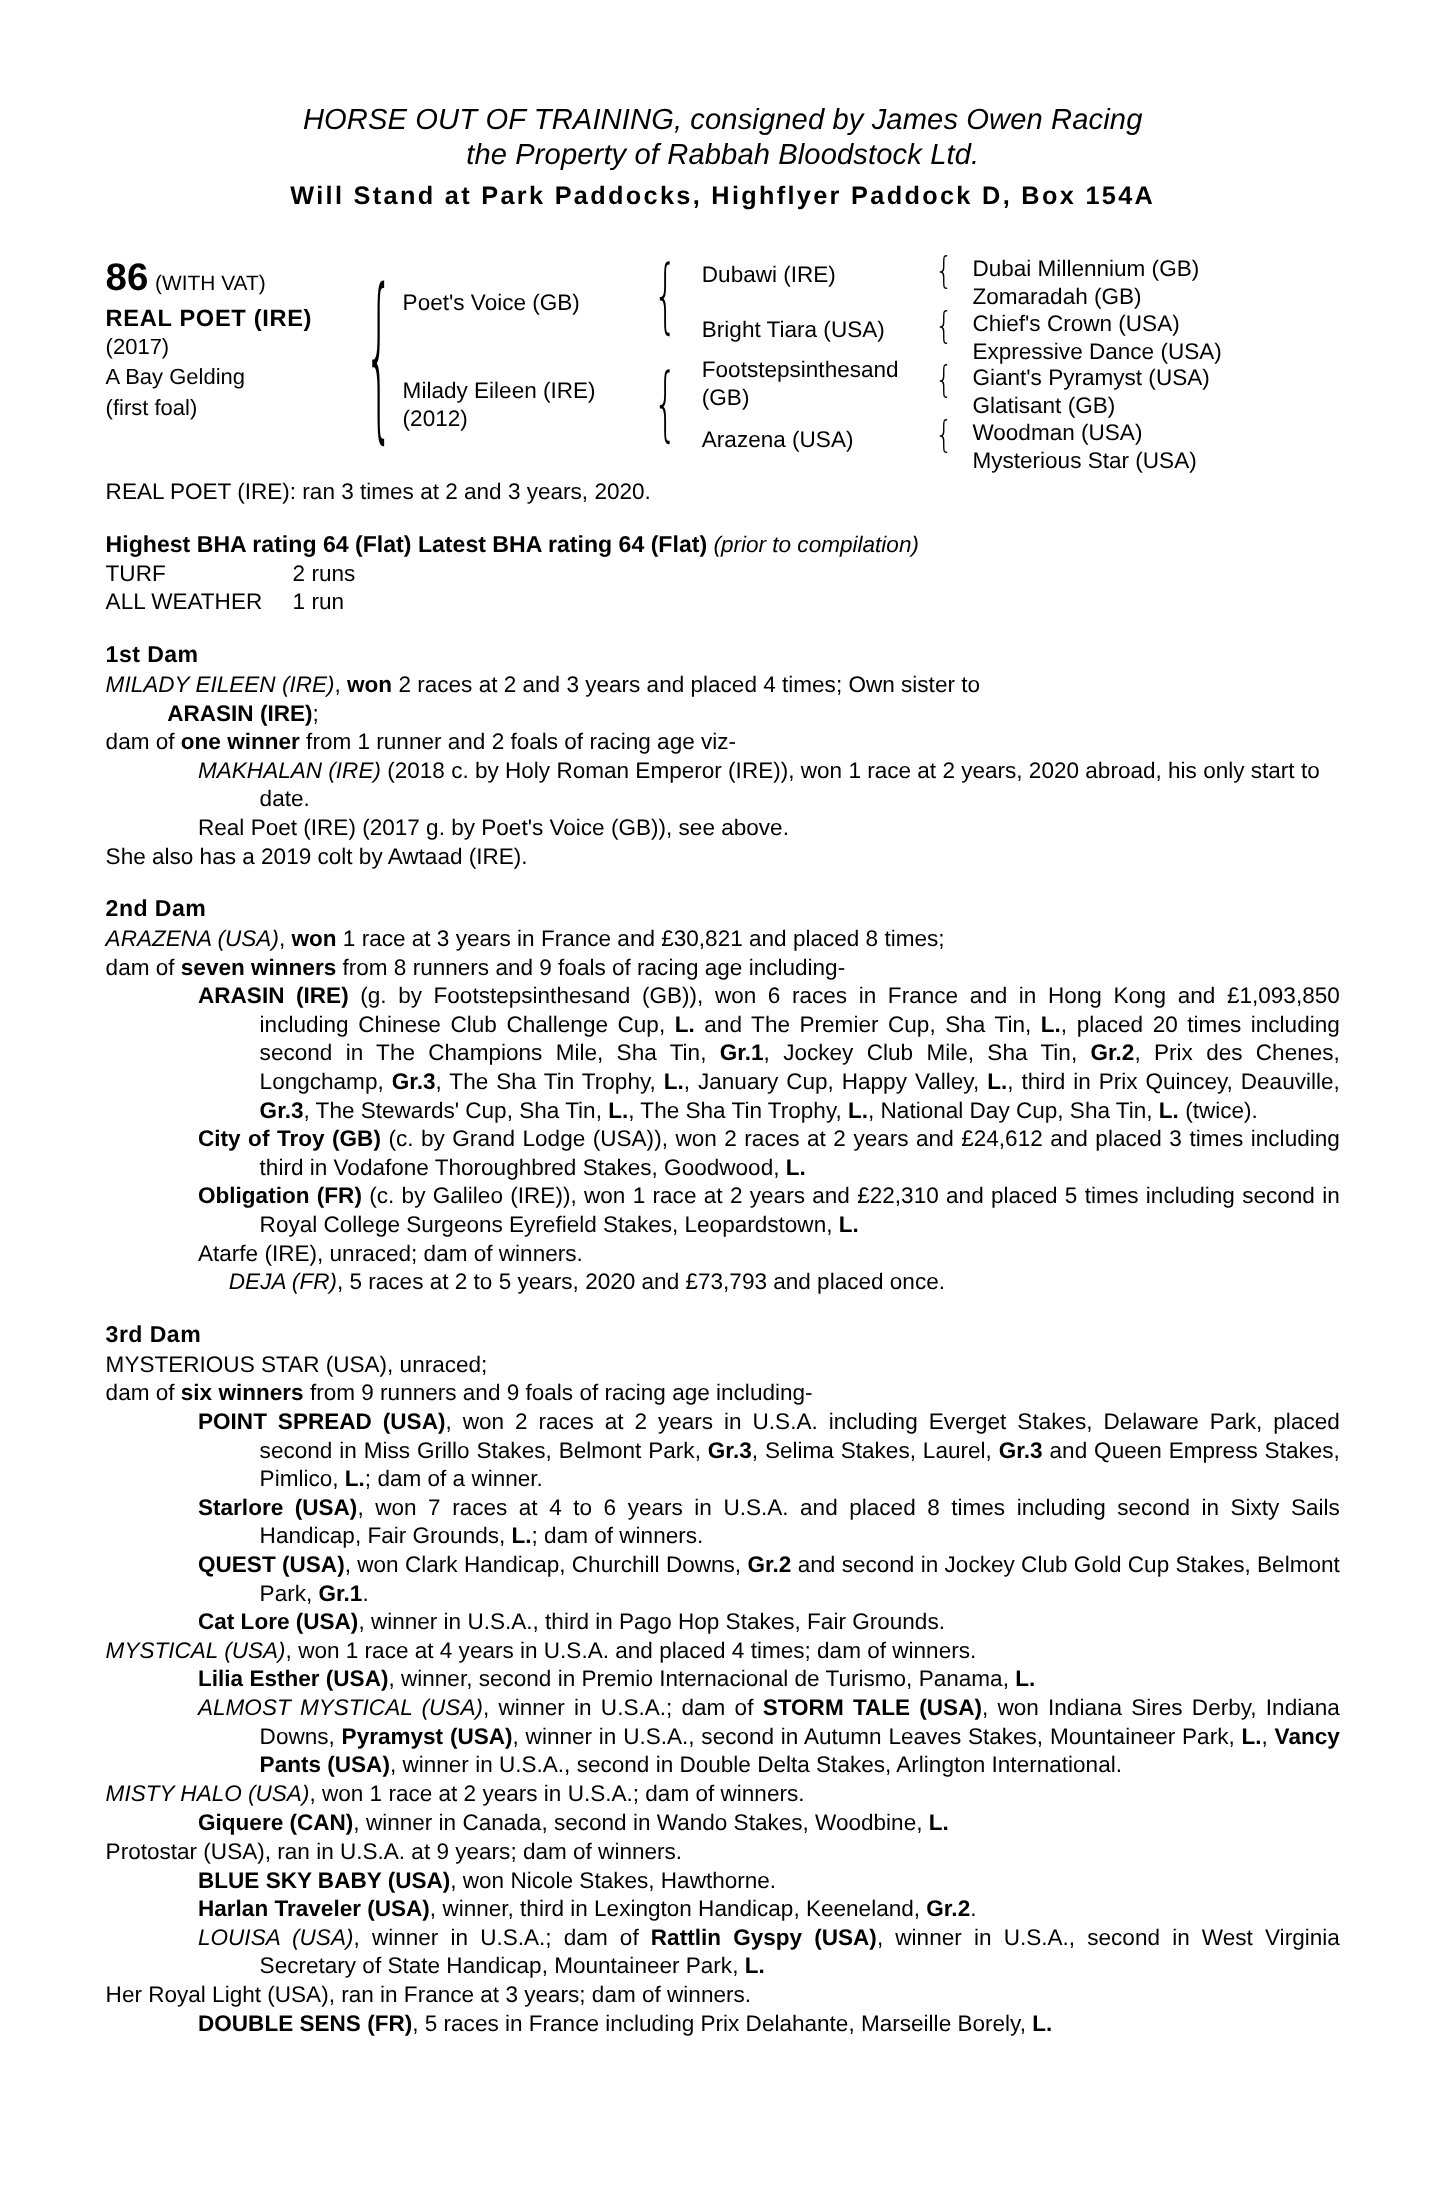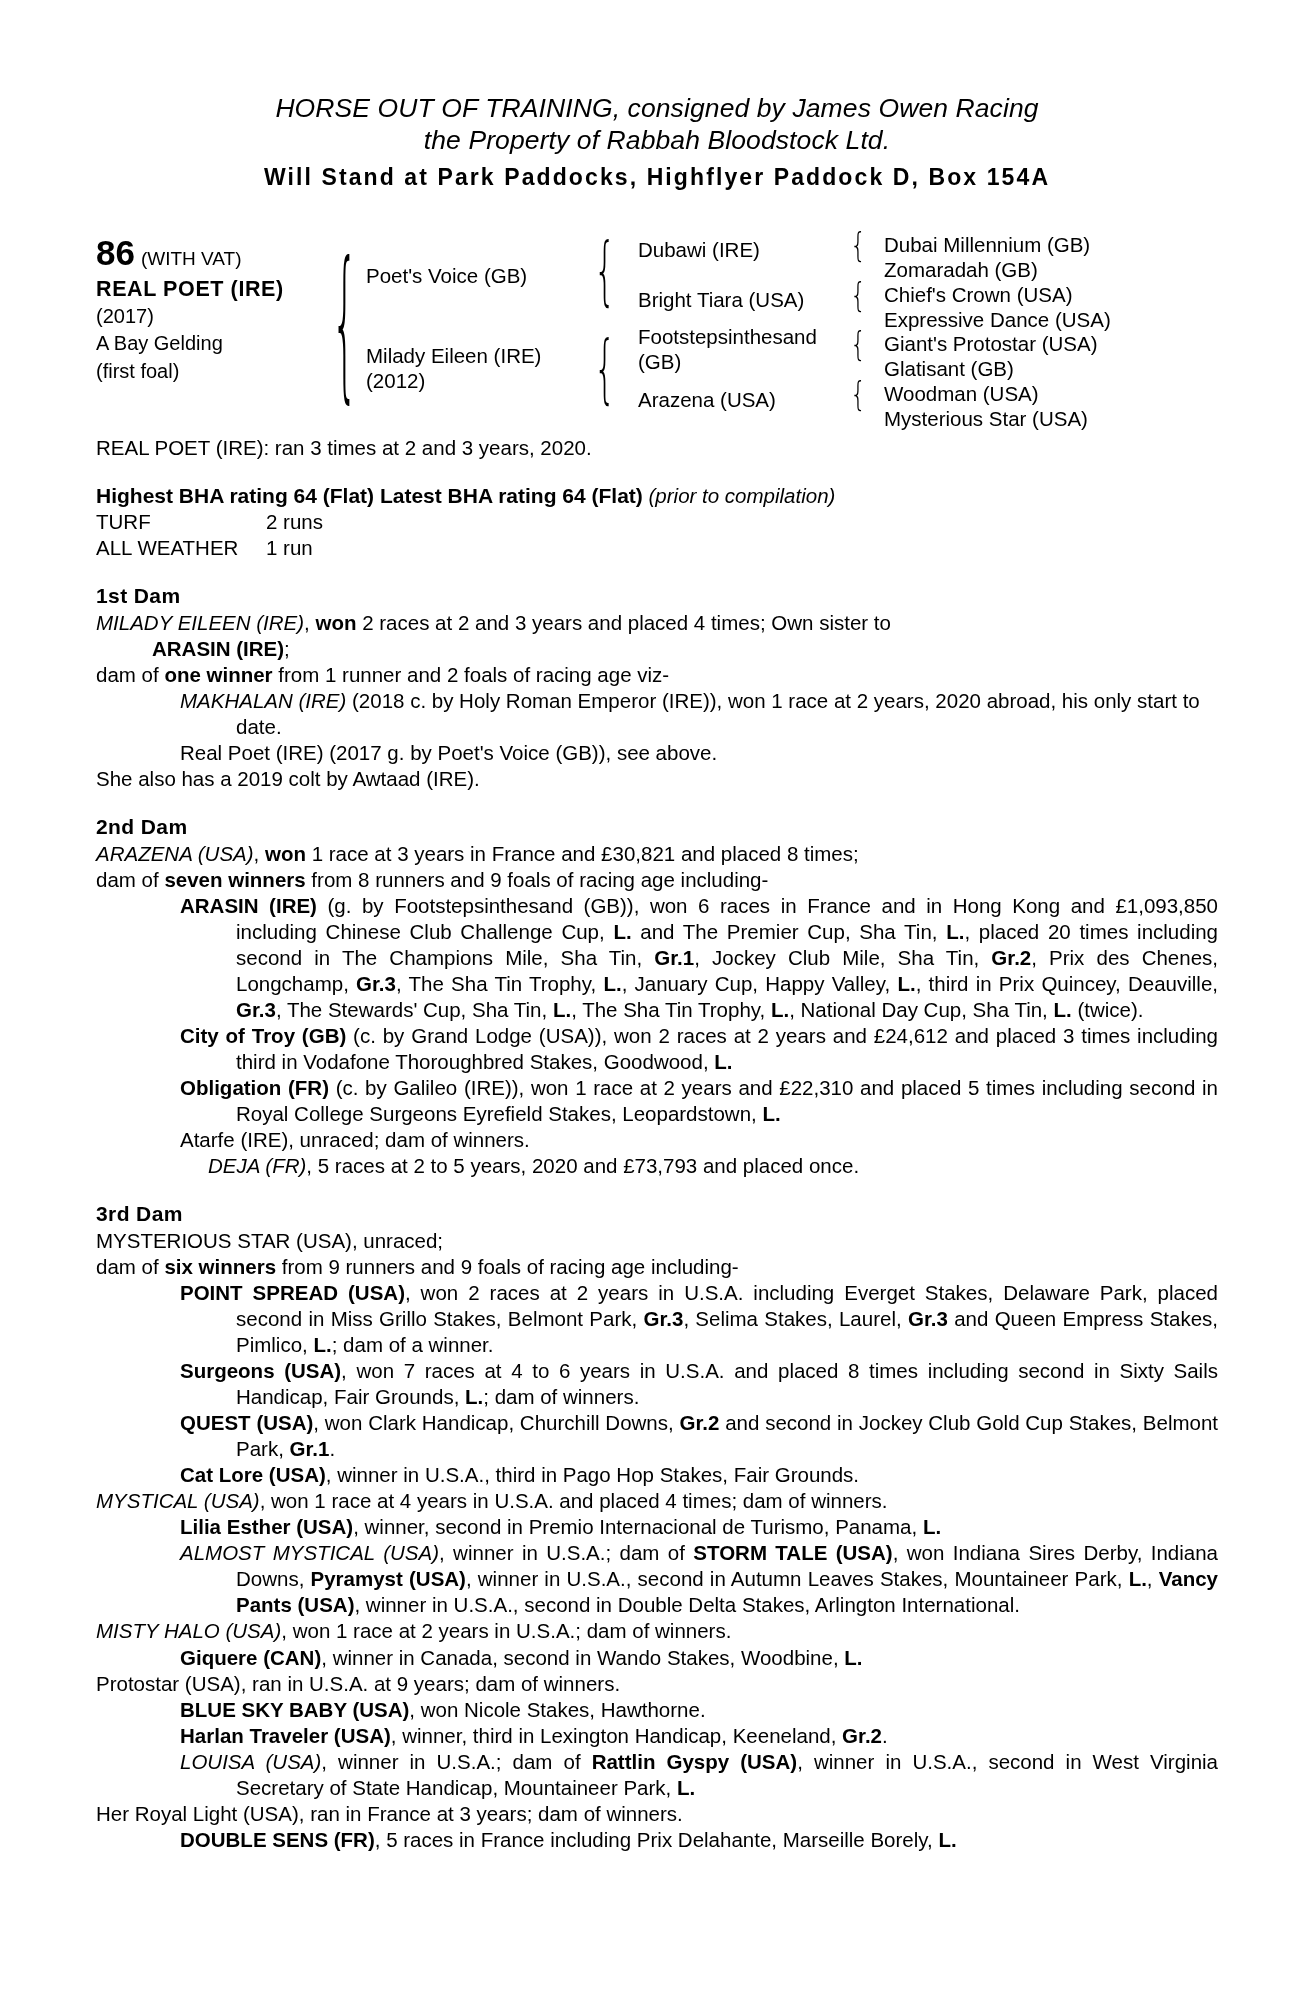--- a/index.html
+++ b/index.html
@@ -191,21 +191,21 @@
       <div class="brace-abs" style="top:52px;left:230px;font-size:32px;transform:scaleY(1.05) scaleX(0.8);transform-origin:left top;">{</div>
       <div class="brace-abs" style="top:101px;left:230px;font-size:32px;transform:scaleY(1.05) scaleX(0.8);transform-origin:left top;">{</div>
       <div class="brace-abs" style="top:151px;left:230px;font-size:32px;transform:scaleY(1.05) scaleX(0.8);transform-origin:left top;">{</div>
     </div>
 
     <div class="ped-col4">
       <div class="ped-txt" style="top:5px;left:14px;">Dubai Millennium (GB)</div>
       <div class="ped-txt" style="top:30px;left:14px;">Zomaradah (GB)</div>
       <div class="ped-txt" style="top:55px;left:14px;">Chief's Crown (USA)</div>
       <div class="ped-txt" style="top:80px;left:14px;">Expressive Dance (USA)</div>
-      <div class="ped-txt" style="top:104px;left:14px;">Giant's Protostar (USA)</div>
+      <div class="ped-txt" style="top:104px;left:14px;">Giant's Pyramyst (USA)</div>
       <div class="ped-txt" style="top:129px;left:14px;">Glatisant (GB)</div>
       <div class="ped-txt" style="top:154px;left:14px;">Woodman (USA)</div>
       <div class="ped-txt" style="top:179px;left:14px;">Mysterious Star (USA)</div>
     </div>
   </div>
 
   <div class="body">
 
     <div class="p">REAL POET (IRE): ran 3 times at 2 and 3 years, 2020.</div>
 
@@ -280,21 +280,21 @@
     <div class="p">
       MYSTERIOUS STAR (USA), unraced;
     </div>
     <div class="p">
       dam of <span class="b">six winners</span> from 9 runners and 9 foals of racing age including-
     </div>
     <div class="p entry hang just">
       <span class="b">POINT SPREAD (USA)</span>, won 2 races at 2 years in U.S.A. including Everget Stakes, Delaware Park, placed second in Miss Grillo Stakes, Belmont Park, <span class="b">Gr.3</span>, Selima Stakes, Laurel, <span class="b">Gr.3</span> and Queen Empress Stakes, Pimlico, <span class="b">L.</span>; dam of a winner.
     </div>
     <div class="p entry hang just">
-      <span class="b">Surgeons (USA)</span>, won 7 races at 4 to 6 years in U.S.A. and placed 8 times including second in Sixty Sails Handicap, Fair Grounds, <span class="b">L.</span>; dam of winners.
+      <span class="b">Starlore (USA)</span>, won 7 races at 4 to 6 years in U.S.A. and placed 8 times including second in Sixty Sails Handicap, Fair Grounds, <span class="b">L.</span>; dam of winners.
     </div>
     <div class="p entry hang just">
       <span class="b">QUEST (USA)</span>, won Clark Handicap, Churchill Downs, <span class="b">Gr.2</span> and second in Jockey Club Gold Cup Stakes, Belmont Park, <span class="b">Gr.1</span>.
     </div>
     <div class="p entry hang just">
       <span class="b">Cat Lore (USA)</span>, winner in U.S.A., third in Pago Hop Stakes, Fair Grounds.
     </div>
     <div class="p">
       <span class="ital">MYSTICAL (USA)</span>, won 1 race at 4 years in U.S.A. and placed 4 times; dam of winners.
     </div>

